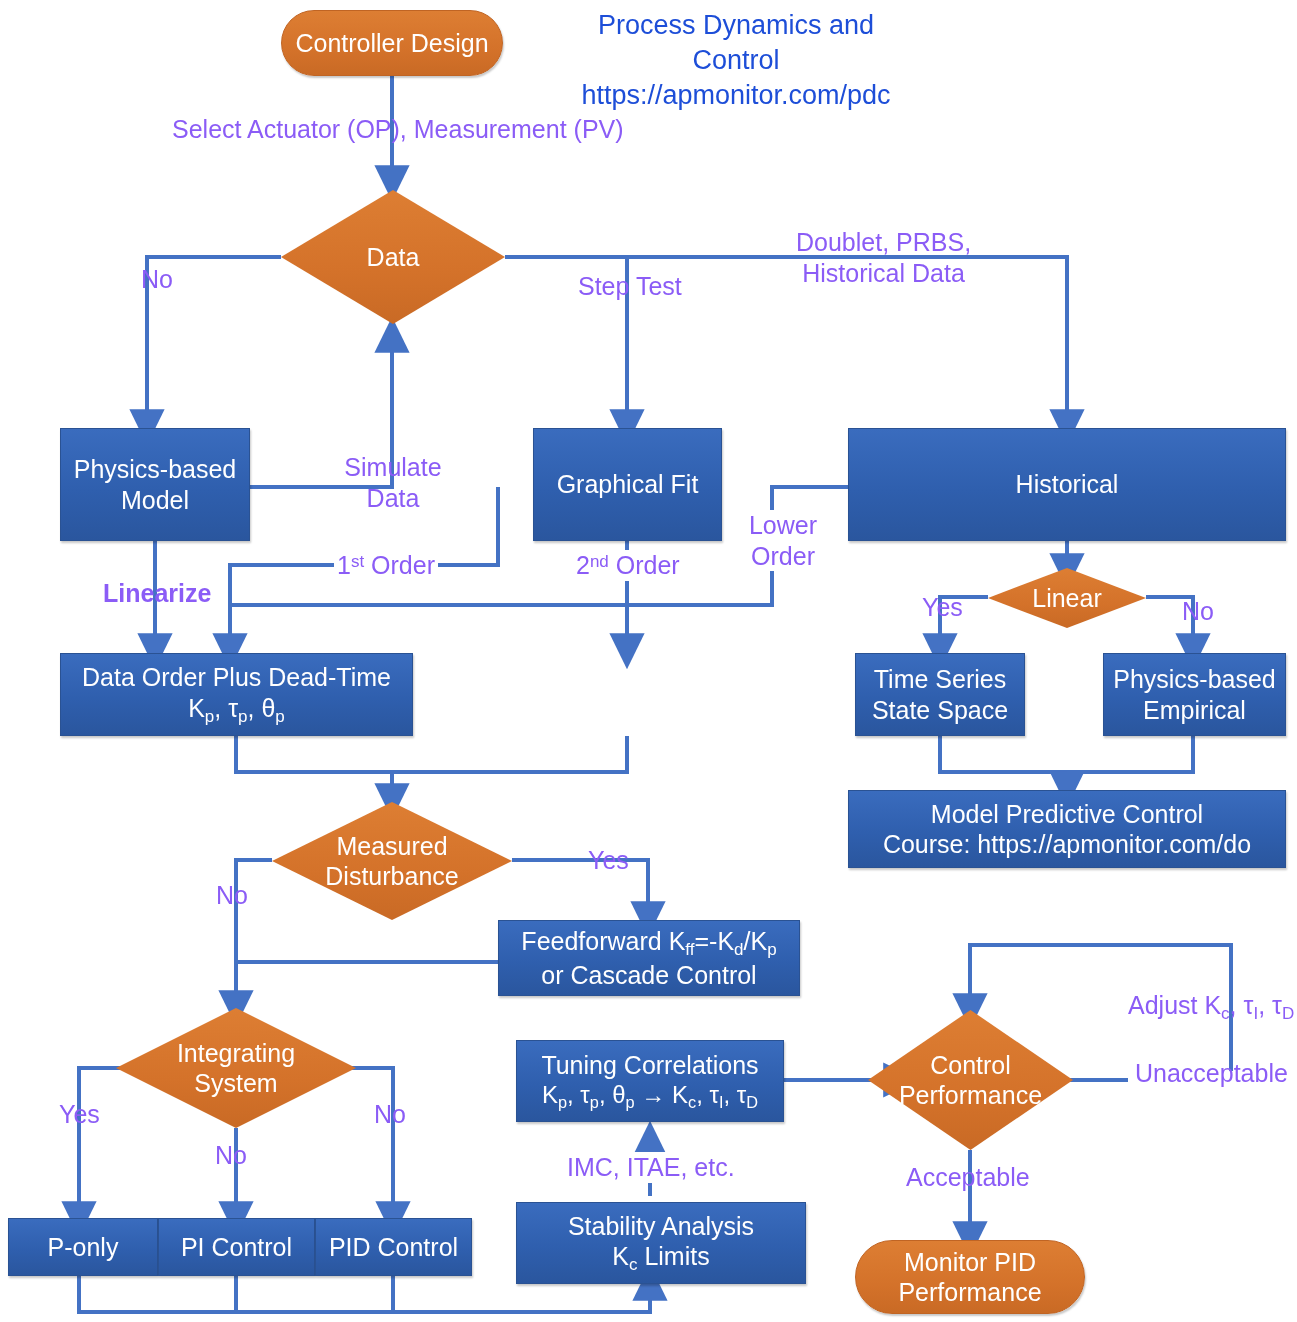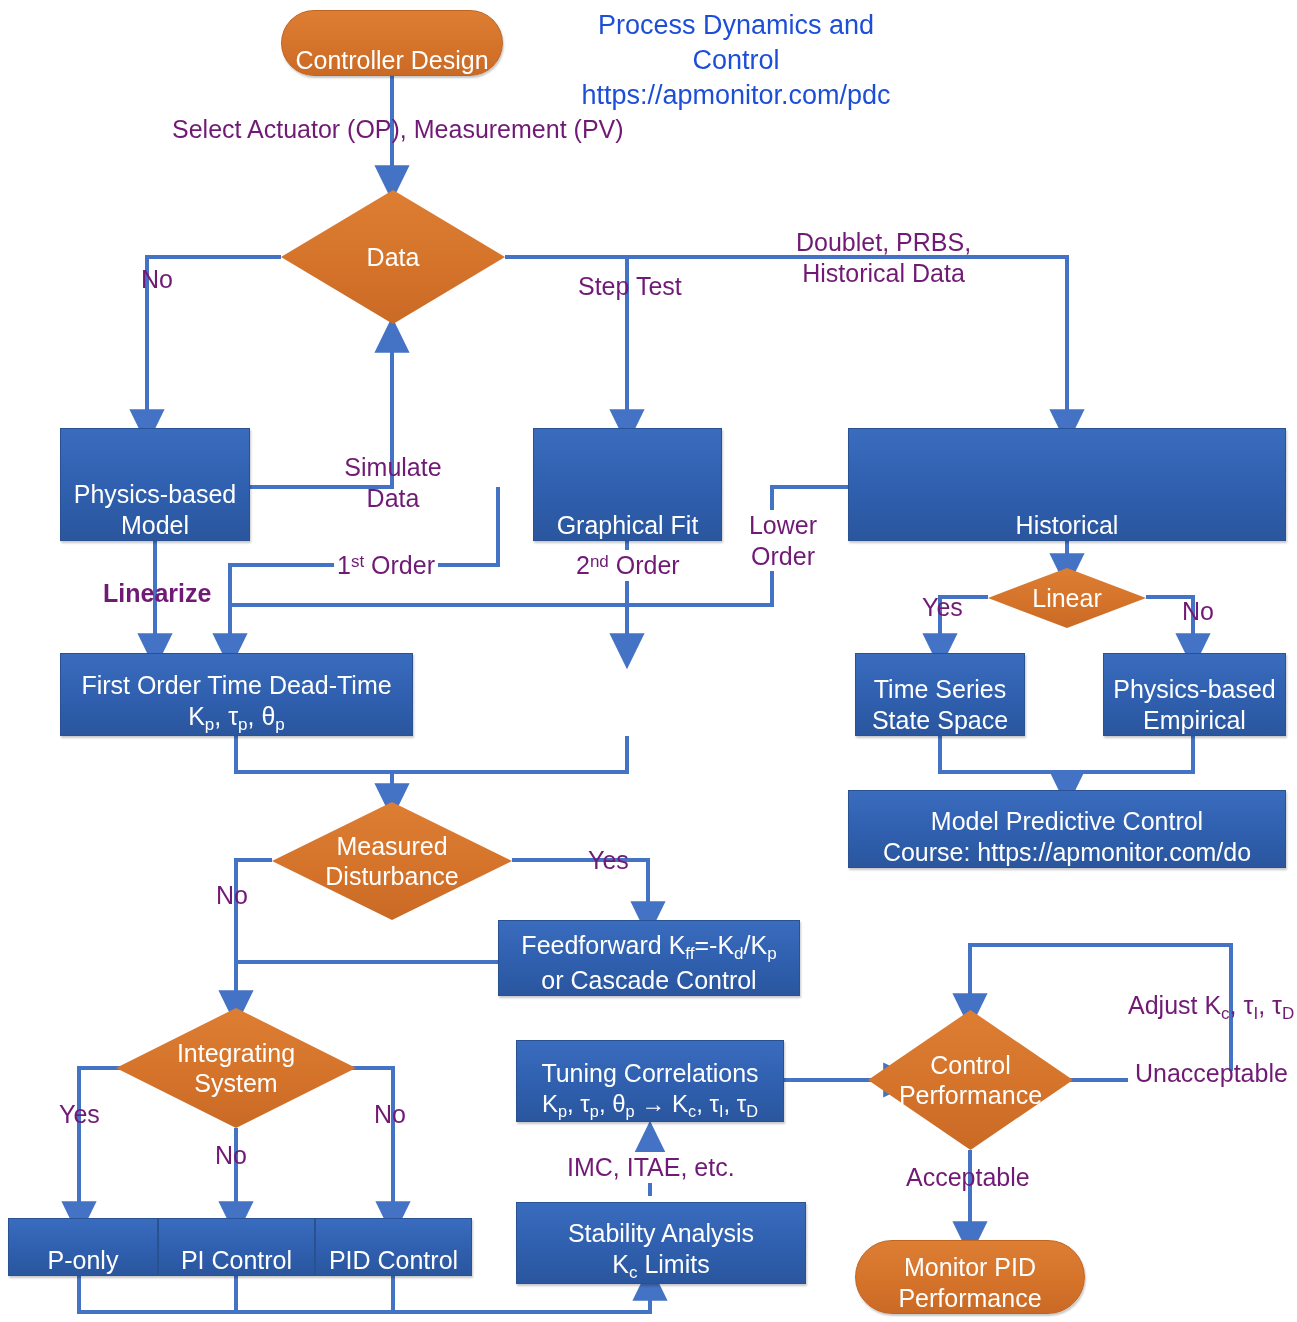--- a/index.html
+++ b/index.html
@@ -12,21 +12,21 @@
     position: relative;
     width: 1297px;
     height: 1322px;
     background: #ffffff;
     overflow: hidden;
   }
   
   .node {
     position: absolute;
     display: flex;
-    align-items: flex-end;
+    align-items: center;
     justify-content: center;
     text-align: center;
     color: #ffffff;
     line-height: 1.22;
     z-index: 3;
   }
   .box {
     background: linear-gradient(180deg, #3A6CBE 0%, #2F5FAE 55%, #2A569E 100%);
     border: 1px solid #2A5293;
     box-shadow: 1px 2px 2px rgba(0,0,0,0.22);
@@ -58,21 +58,21 @@
     justify-content: center;
     text-align: center;
     color: #ffffff;
     font-size: 25px;
     line-height: 1.2;
     z-index: 1;
   }
   
   .elabel {
     position: absolute;
-    color: #701a75;
+    color: #8b5cf6;
     font-size: 25px;
     line-height: 1.22;
     white-space: nowrap;
     z-index: 4;
   }
   .title-text {
     position: absolute;
     color: #1d4ed8;
     font-size: 27px;
     line-height: 1.3;
@@ -183,21 +183,21 @@
     <span>Historical</span>
   </div>
 
   <div class="diamond-wrap" style="left:988px; top:568px; width:158px; height:60px;">
     <div class="diamond-shape"></div>
     <div class="diamond-label">Linear</div>
   </div>
 
   <div class="node box" style="left:60px; top:653px; width:353px; height:83px;">
     <div>
-      <div>First Order Time Dead-Time</div>
+      <div>Data Order Plus Dead-Time</div>
       <div>K<sub>p</sub>, τ<sub>p</sub>, θ<sub>p</sub></div>
     </div>
   </div>
 
 
   <div class="node box" style="left:855px; top:653px; width:170px; height:83px;">
     <div>
       <div>Time Series</div>
       <div>State Space</div>
     </div>

